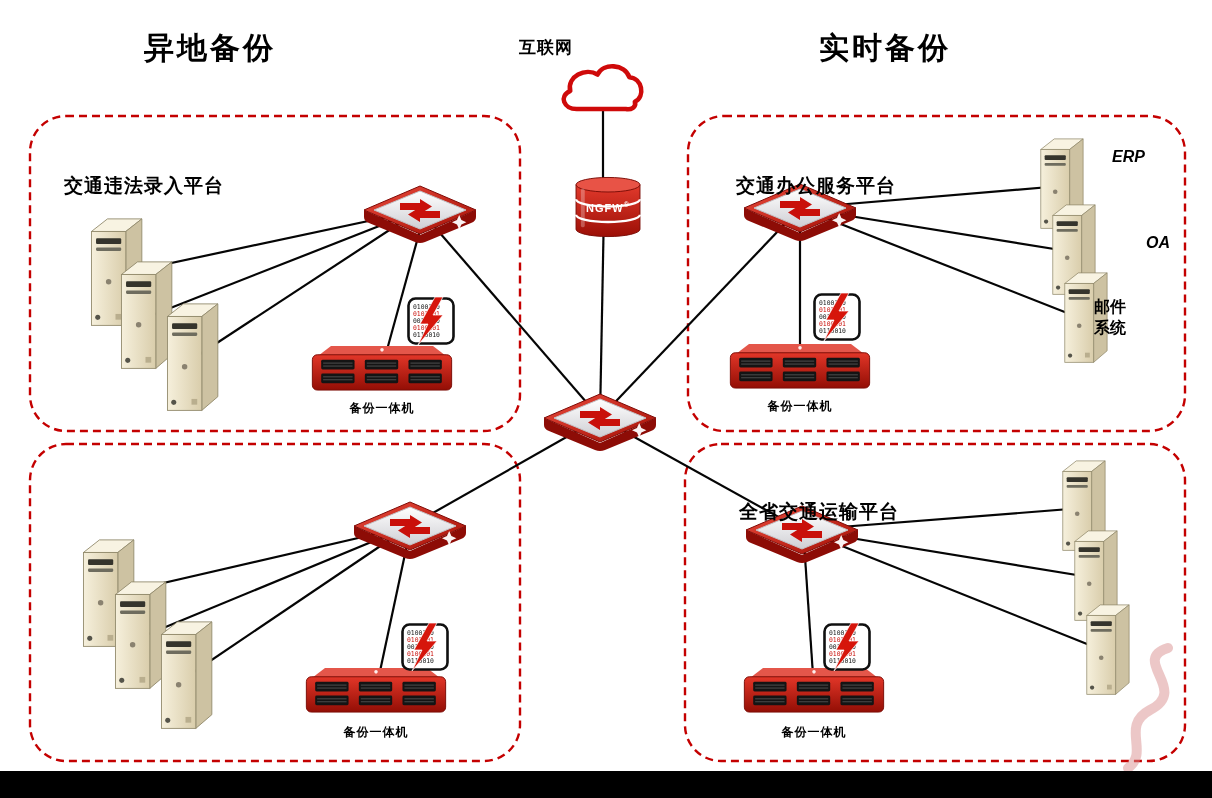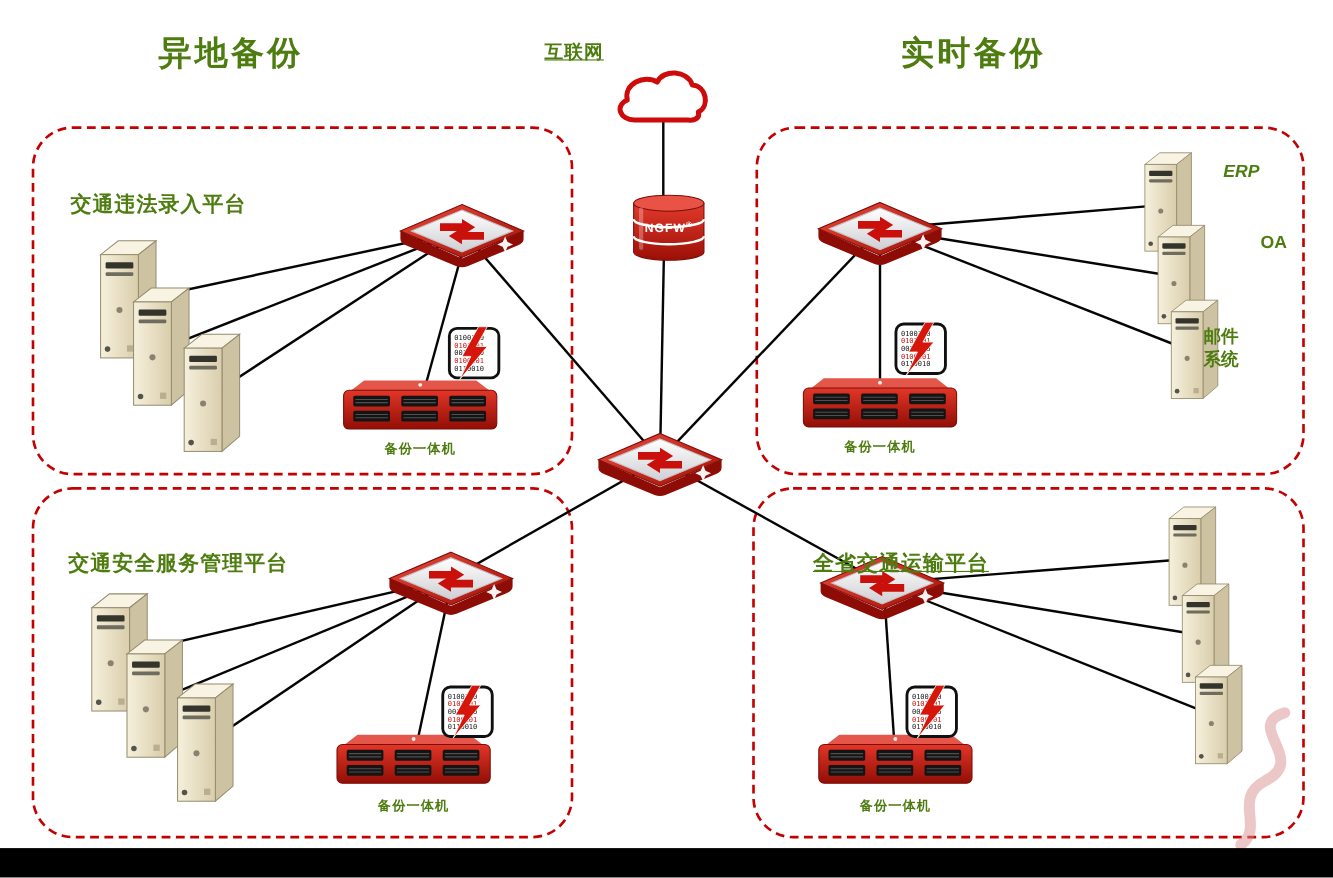--- a/index.html
+++ b/index.html
@@ -1,19 +1,19 @@
 <!DOCTYPE html>
 <html><head>
 <meta charset="utf-8">
 <style>
   html,body{margin:0;padding:0;background:#fff;}
   body{font-family:"Liberation Sans","DejaVu Sans",sans-serif;}
   .stage{position:relative;width:1212px;height:798px;background:#ffffff;overflow:hidden;}
   .stage > svg{position:absolute;left:0;top:0;}
-  .label{position:absolute;color:#4d7c0f;white-space:pre-line;}
+  .label{position:absolute;color:#000000;white-space:pre-line;}
   .title{font-size:30px;font-weight:700;text-align:center;letter-spacing:3px;}
   .subtitle{font-size:17px;font-weight:700;text-align:center;letter-spacing:1px;}
   .zone-title{font-size:19px;font-weight:700;letter-spacing:1px;margin-top:43px;}
   .dev-label{font-size:12px;font-weight:700;text-align:center;letter-spacing:1px;}
   .srv-label{font-size:16px;font-weight:700;}
   .ngfw-label{font-size:11px;font-weight:700;color:#ffffff;text-align:center;letter-spacing:1px;
               width:60px;line-height:14px;}
   .ngfw-label sup{font-size:7px;}
   .bottom-bar{position:absolute;left:0;right:0;bottom:0;height:27px;background:#000;}
 </style>
@@ -175,32 +175,32 @@
     <use href="#sym-databits" x="822" y="622" width="50" height="50"></use>
 
     <use href="#sym-firewall" x="570" y="176" width="76" height="62"></use>
     <use href="#sym-cloud" x="553" y="60" width="100" height="60"></use>
   </g>
 
   <path d="M1168,648 C1130,660 1190,690 1150,710 C1120,726 1150,752 1128,768" stroke="#d98f8f" stroke-width="10" fill="none" opacity="0.5" stroke-linecap="round"></path>
 </svg>
 
   <div class="label title" style="left:100px;top:28px;width:220px;">异地备份</div>
-  <div class="label subtitle" style="left:472px;top:36px;width:100px;text-decoration:underline;">互联网</div>
+  <div class="label subtitle" style="left:496px;top:36px;width:100px;">互联网</div>
   <div class="label title" style="left:775px;top:28px;width:220px;text-align:center;">实时备份</div>
 
   <div class="label zone-title" style="left:64px;top:130px;">交通违法录入平台</div>
-  <div class="label zone-title" style="left:62px;top:456px;">交通安全服务管理平台</div>
-  <div class="label zone-title" style="left:739px;top:456px;text-decoration:underline;">全省交通运输平台</div>
+  <div class="label zone-title" style="left:736px;top:130px;">交通办公服务平台</div>
+  <div class="label zone-title" style="left:739px;top:456px;">全省交通运输平台</div>
 
   <div class="label dev-label" style="left:312px;top:400px;width:140px;">备份一体机</div>
   <div class="label dev-label" style="left:730px;top:398px;width:140px;">备份一体机</div>
   <div class="label dev-label" style="left:306px;top:724px;width:140px;">备份一体机</div>
   <div class="label dev-label" style="left:744px;top:724px;width:140px;">备份一体机</div>
 
   <div class="label srv-label" style="left:1112px;top:148px;font-style:italic;">ERP</div>
-  <div class="label srv-label" style="left:1146px;top:212px;">OA</div>
+  <div class="label srv-label" style="left:1146px;top:234px;font-style:italic;">OA</div>
   <div class="label srv-label" style="left:1094px;top:296px;width:38px;line-height:21px;">邮件系统</div>
 
   <div class="label ngfw-label" style="left:578px;top:198px;"><span>NGFW</span><sup>®</sup></div>
 
   <div class="bottom-bar"></div>
 </div>
 
 </body></html>

